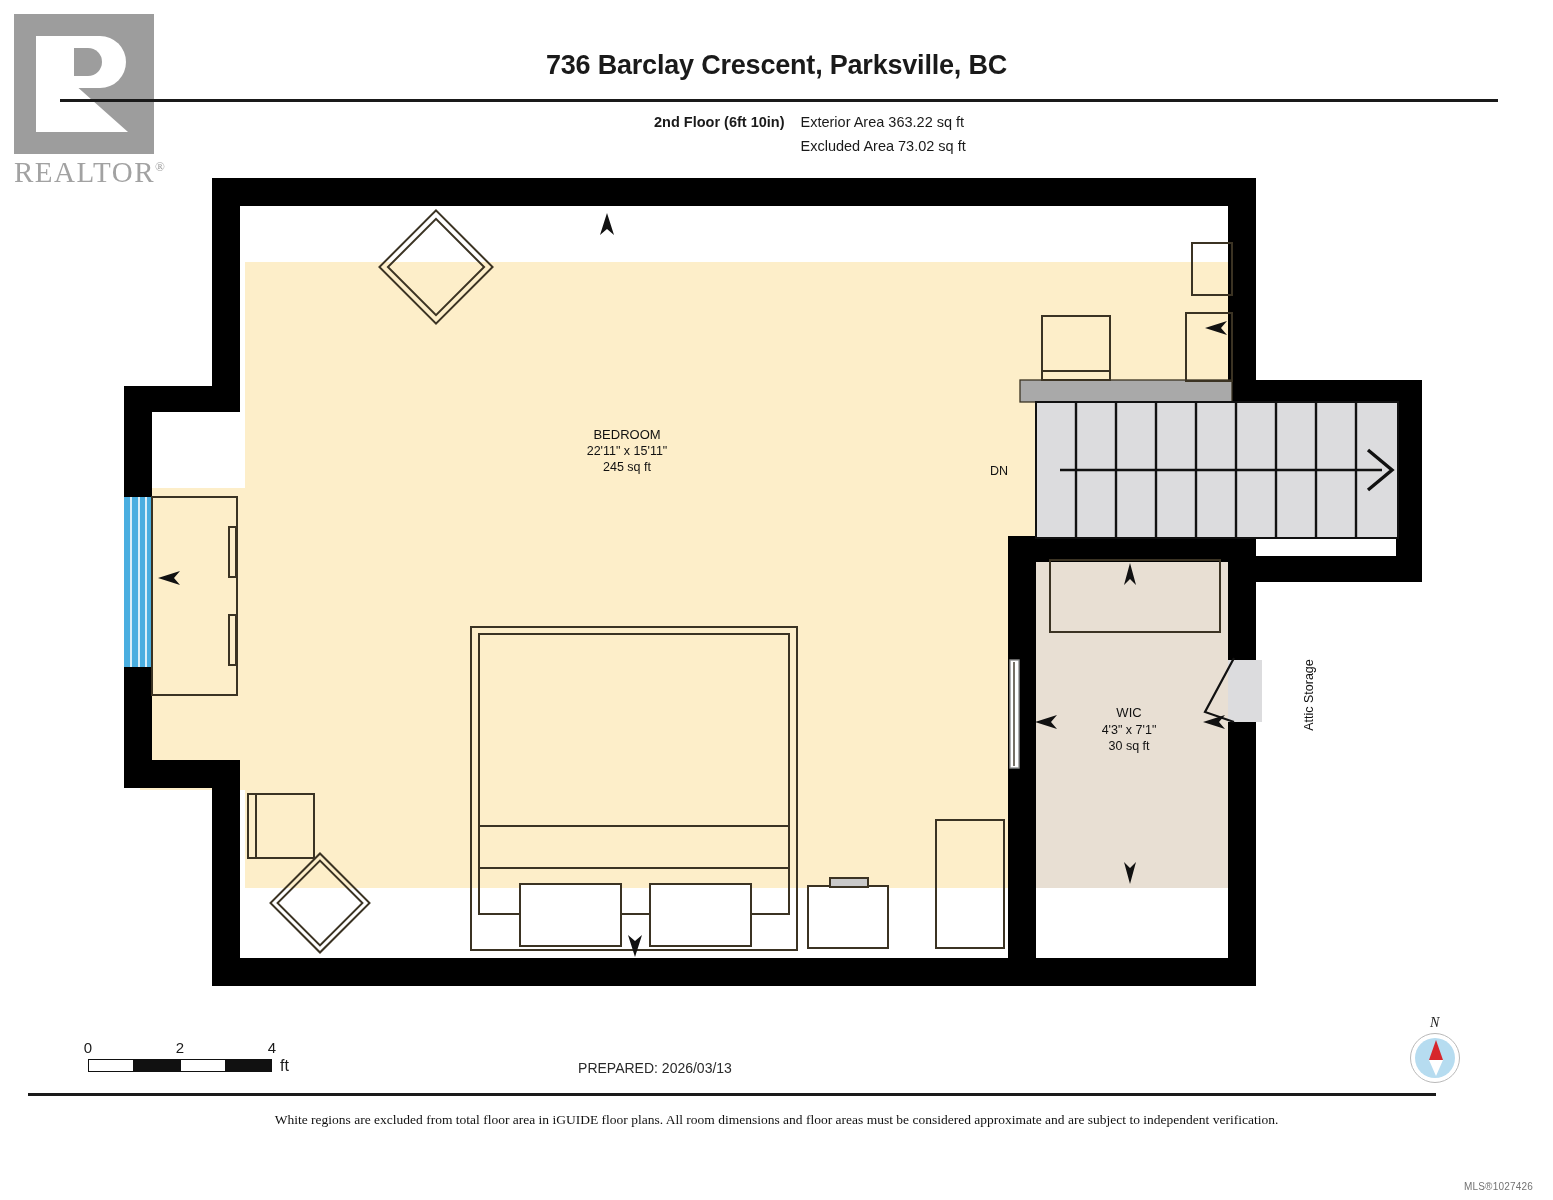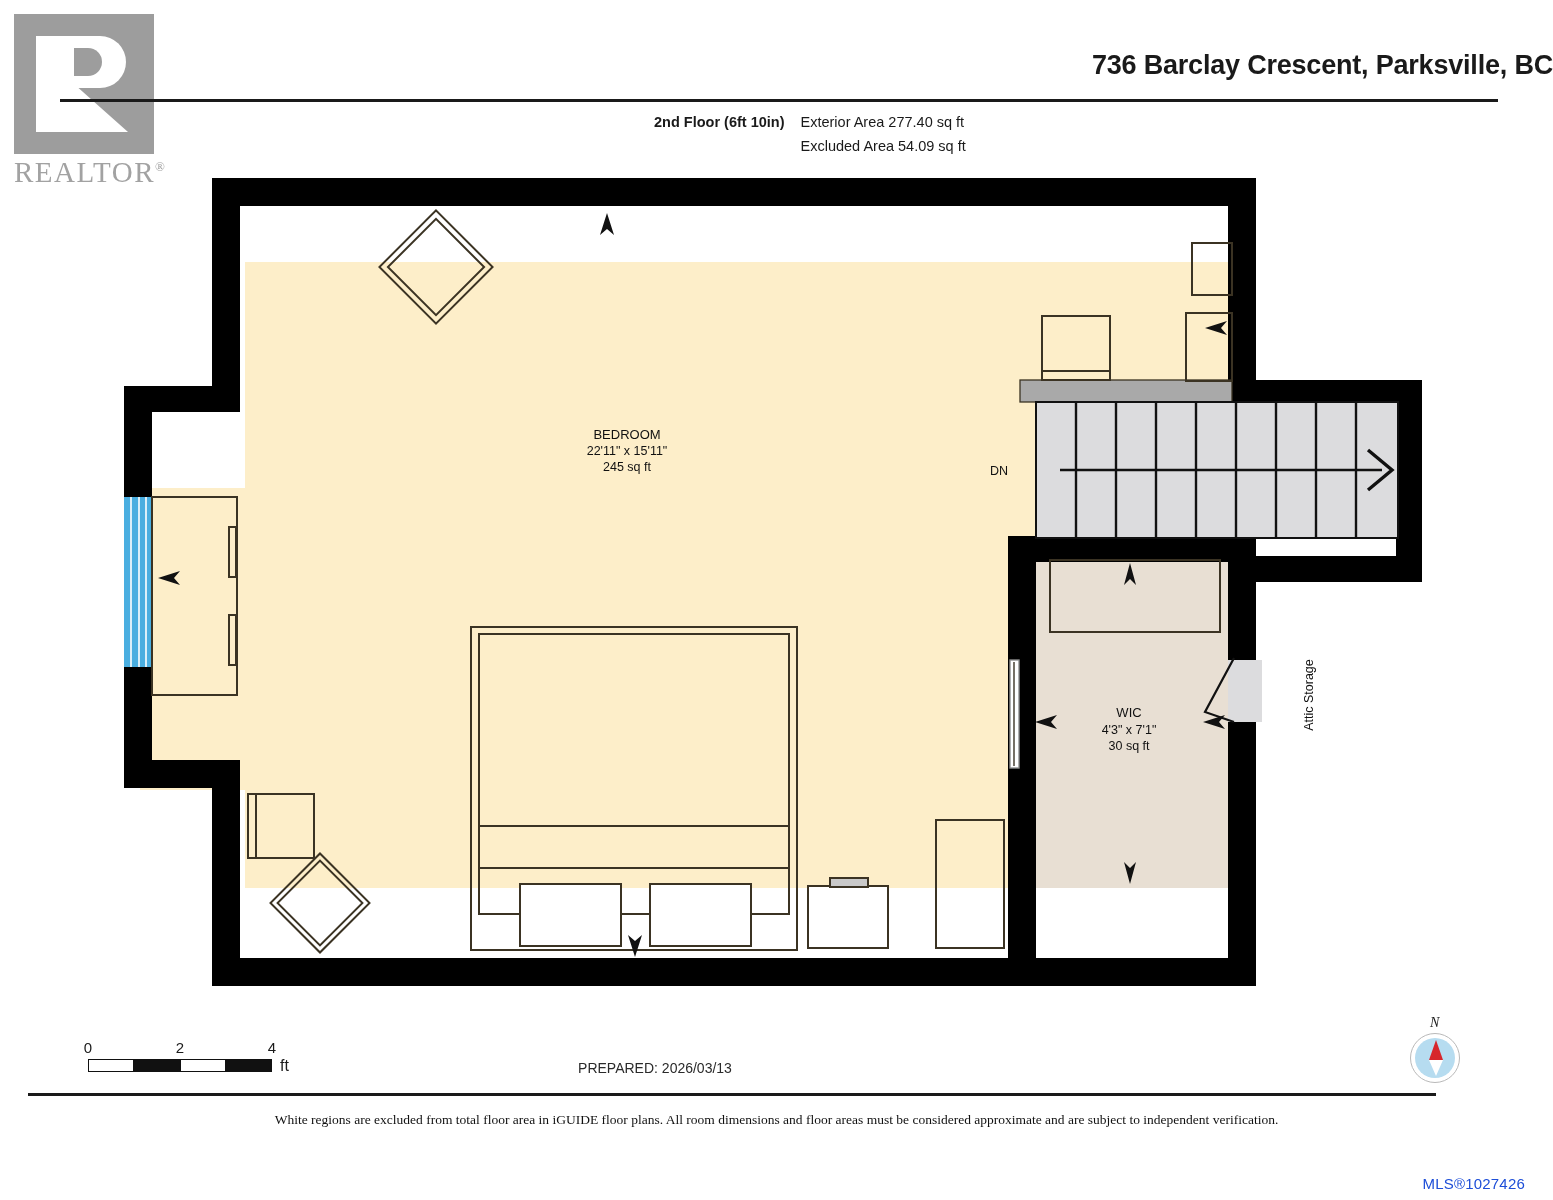--- a/index.html
+++ b/index.html
@@ -34,21 +34,21 @@
   }
   #realtor-logo .wordmark{
     position:absolute;left:0;top:142px;
     font-size:29px;letter-spacing:1.5px;color:#a2a2a2;font-weight:400;
     font-family:Liberation Serif, serif;white-space:nowrap;
   }
   #realtor-logo .wordmark sup{font-size:13px;}
 
   
   #page-title{
-    position:absolute;left:0;top:50px;width:1553px;text-align:right;
+    position:absolute;left:0;top:50px;width:1553px;text-align:center;
     font-size:27px;font-weight:bold;letter-spacing:-0.2px;
   }
   #title-rule{
     position:absolute;left:60px;top:99px;width:1438px;height:3px;background:#1a1a1a;
   }
   #floor-meta{position:absolute;left:0;top:110px;width:1553px;padding-left:16px;}
   #floor-meta .row{display:flex;justify-content:center;align-items:flex-start;}
   #floor-label{
     font-size:14.5px;font-weight:bold;text-align:right;width:332px;padding-right:16px;
     line-height:24px;
@@ -88,21 +88,21 @@
     border-left:7px solid transparent;border-right:7px solid transparent;border-top:16px solid #ffffff;
   }
   #compass .n-letter{
     position:absolute;left:26px;top:-12px;font-size:14px;font-style:italic;font-family:"Liberation Serif",serif;
   }
   #bottom-rule{position:absolute;left:28px;top:1093px;width:1408px;height:3px;background:#1a1a1a;}
   #disclaimer{
     position:absolute;left:0;top:1112px;width:1553px;text-align:center;font-size:13.5px;color:#111;font-family:Liberation Serif, serif;
   }
   #mls{
-    position:absolute;right:28px;bottom:8px;font-size:15px;color:#1d4ed8;letter-spacing:0.2px;
+    position:absolute;right:20px;bottom:8px;font-size:10px;color:#737373;letter-spacing:0.2px;
   }
 
   
   .rm-name{font-family:"Liberation Sans",sans-serif;font-size:13px;fill:#111;}
   .rm-sub{font-family:"Liberation Sans",sans-serif;font-size:12.5px;fill:#111;}
   .rm-small{font-family:"Liberation Sans",sans-serif;font-size:12.5px;fill:#111;}
 </style>
 </head>
 <body>
 
@@ -118,22 +118,22 @@
     <div class="wordmark"><span>REALTOR</span><sup>®</sup></div>
   </div>
 
   <div id="page-title">736 Barclay Crescent, Parksville, BC</div>
   <div id="title-rule"></div>
 
   <div id="floor-meta">
     <div class="row">
       <div id="floor-label">2nd Floor (6ft 10in)</div>
       <div id="floor-areas">
-        <div>Exterior Area 277.40 sq ft</div>
-        <div>Excluded Area 54.09 sq ft</div>
+        <div>Exterior Area 363.22 sq ft</div>
+        <div>Excluded Area 73.02 sq ft</div>
       </div>
     </div>
   </div>
 
   <div id="floorplan">
     <svg width="1553" height="1010" viewBox="0 0 1553 1010" xmlns="http://www.w3.org/2000/svg">
 
       <g>
 
         <path d="M245,200 L1232,200 L1232,960 L245,960 Z" fill="#ffffff"></path>

